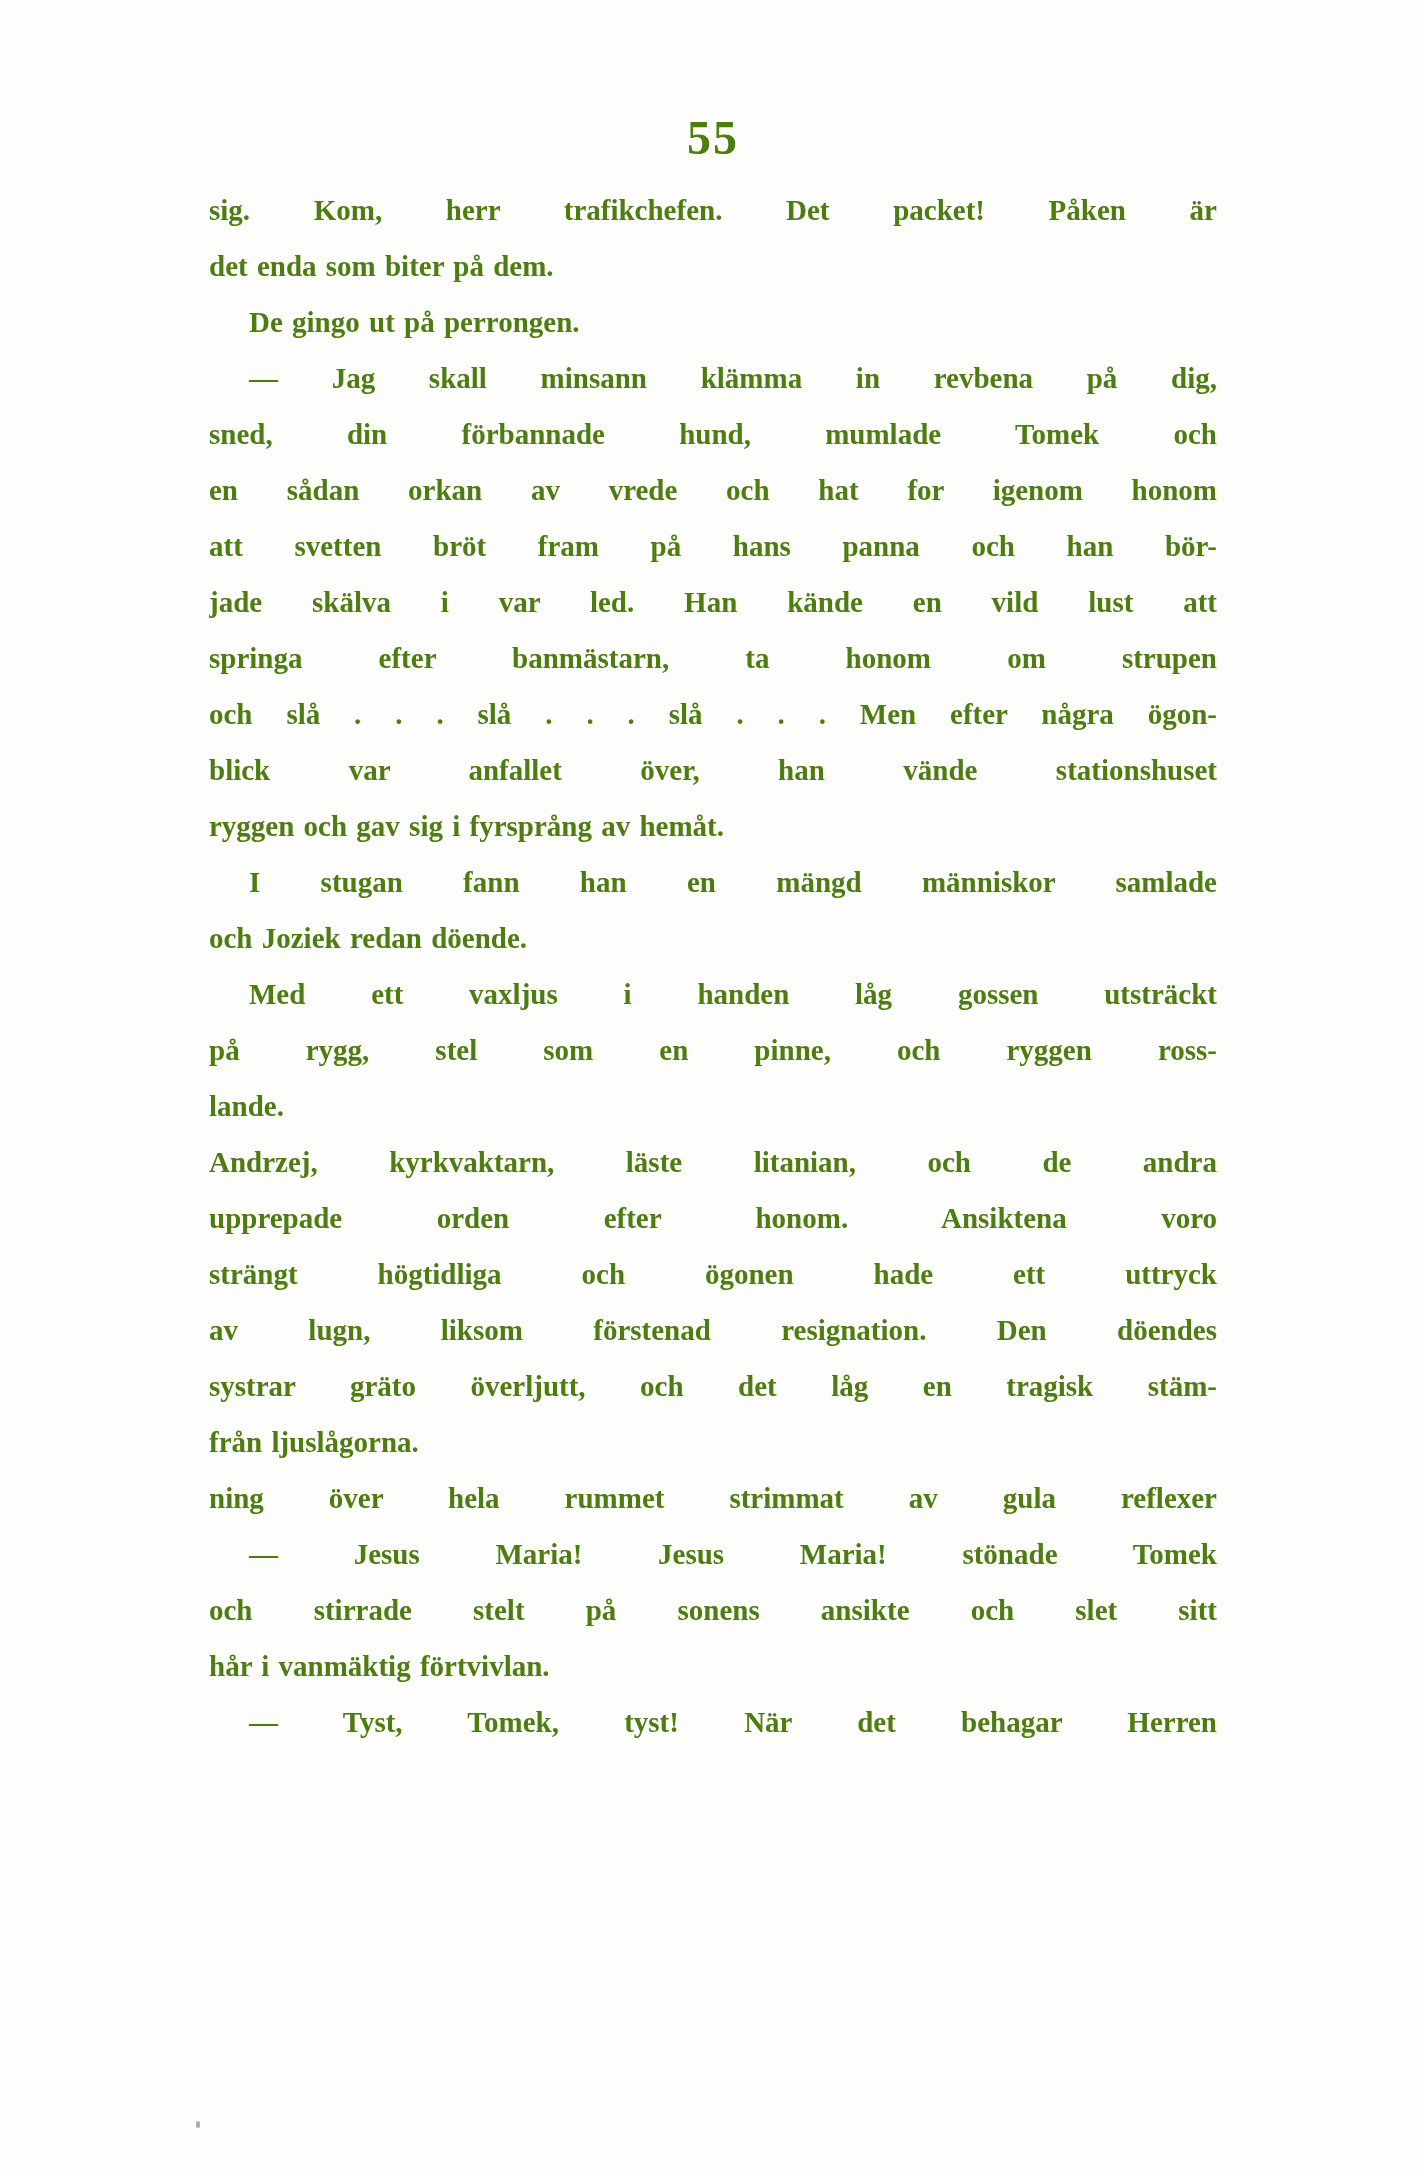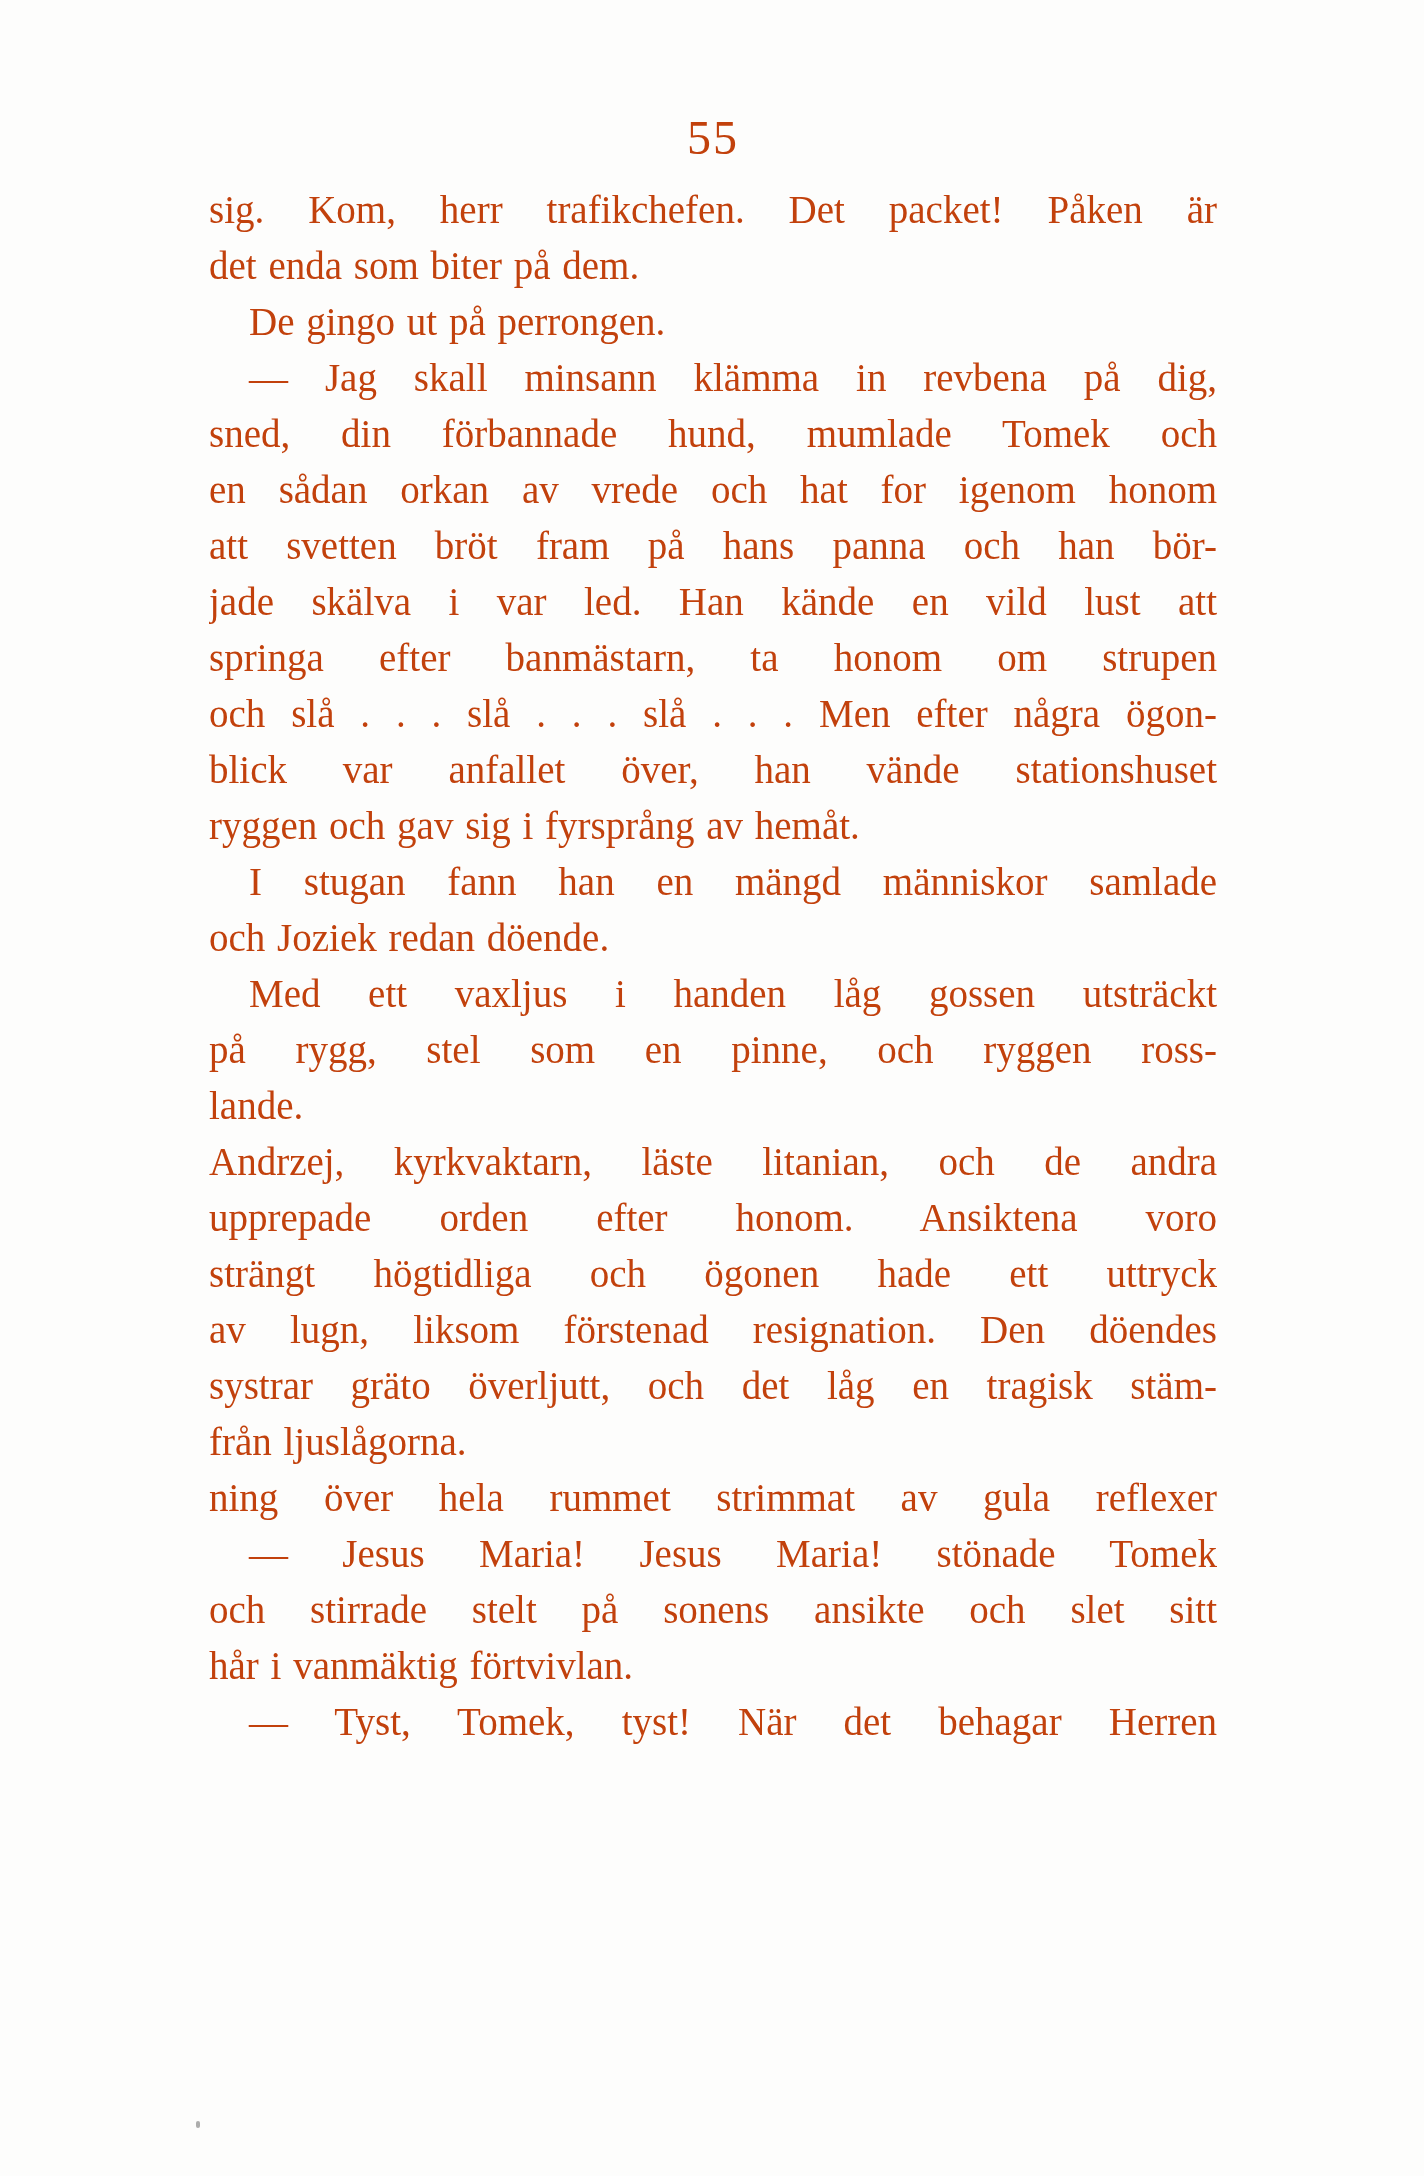--- a/index.html
+++ b/index.html
@@ -6,39 +6,40 @@
     margin: 0;
     padding: 0;
     background: #ffffff;
   }
   .page {
     position: relative;
     width: 1424px;
     height: 2176px;
     background: #fdfdfc;
     font-family: "Liberation Serif", serif;
-    color: #c2410c;
+    color: #4d7c0f;
     overflow: hidden;
+    font-weight: bold;
   }
   .pageno {
     position: absolute;
     top: 114px;
     left: 209px;
     width: 1008px;
     text-align: center;
     font-size: 48px;
     line-height: 48px;
     letter-spacing: 2px;
   }
   .textblock {
     position: absolute;
     top: 182px;
     left: 209px;
     width: 1008px;
-    font-size: 39px;
+    font-size: 29px;
     line-height: 56px;
   }
   .ln {
     height: 56px;
     overflow: hidden;
     white-space: normal;
     word-spacing: 2px;
   }
   
   .ln.j {

